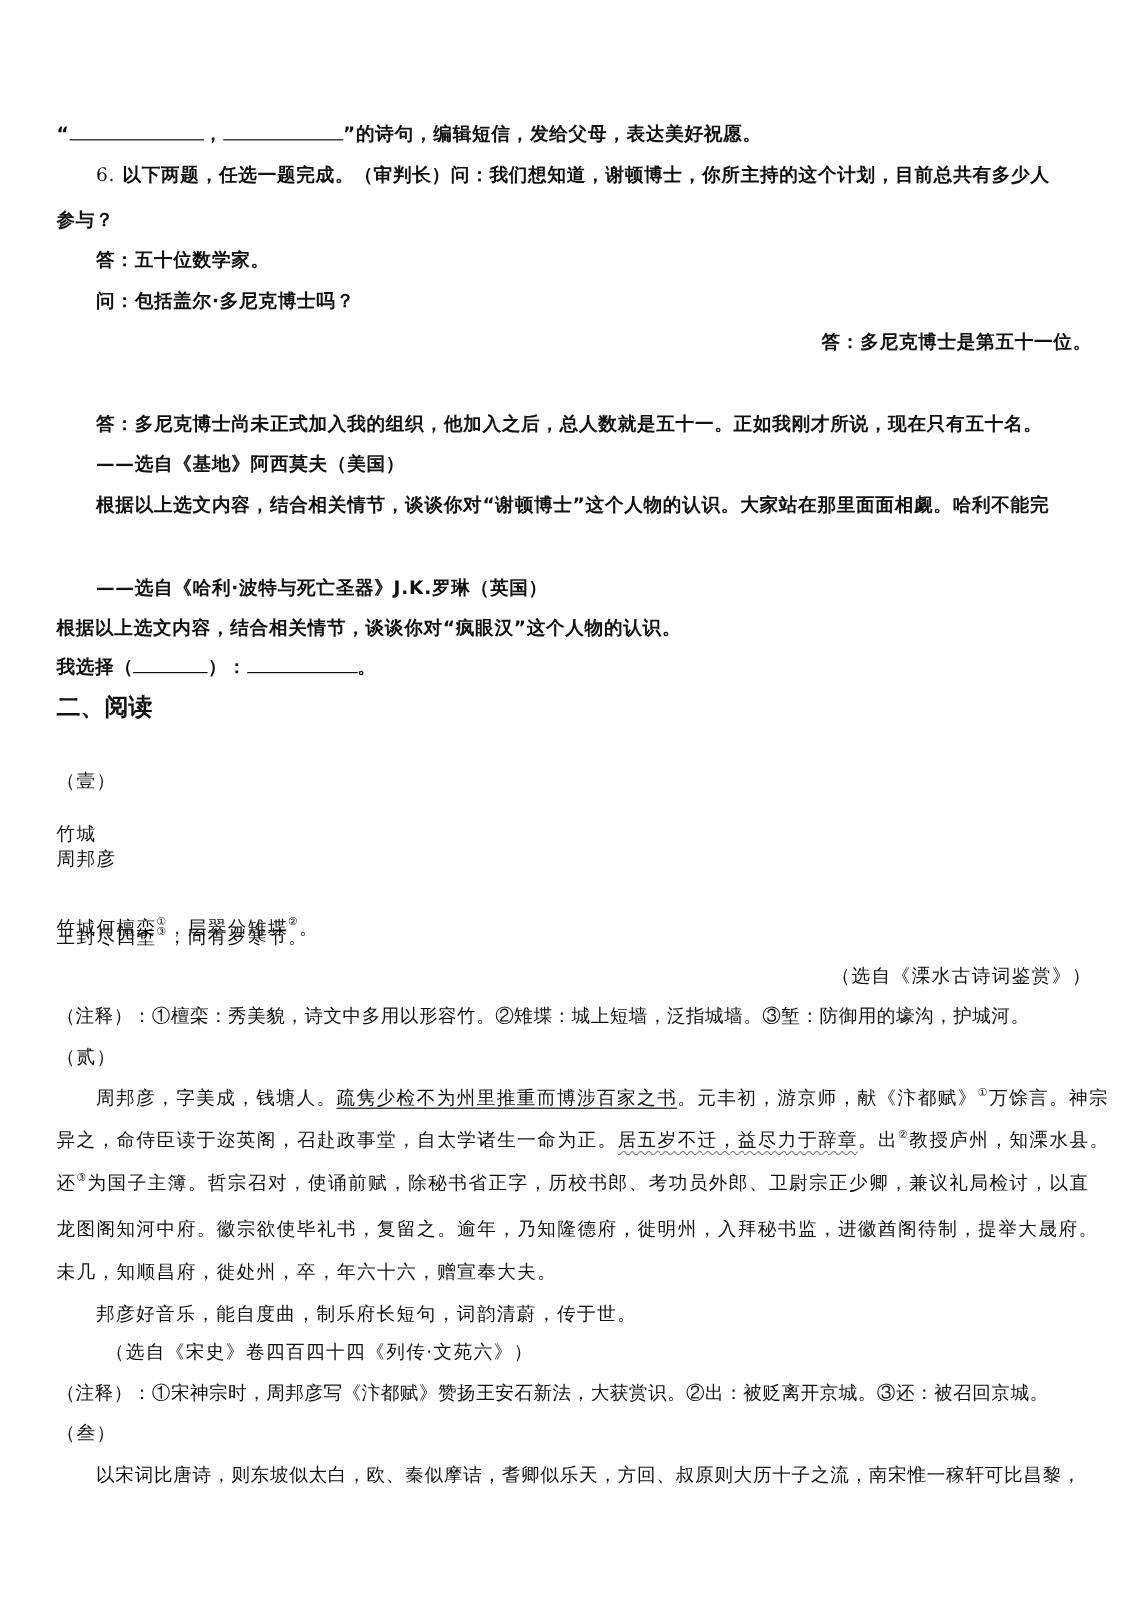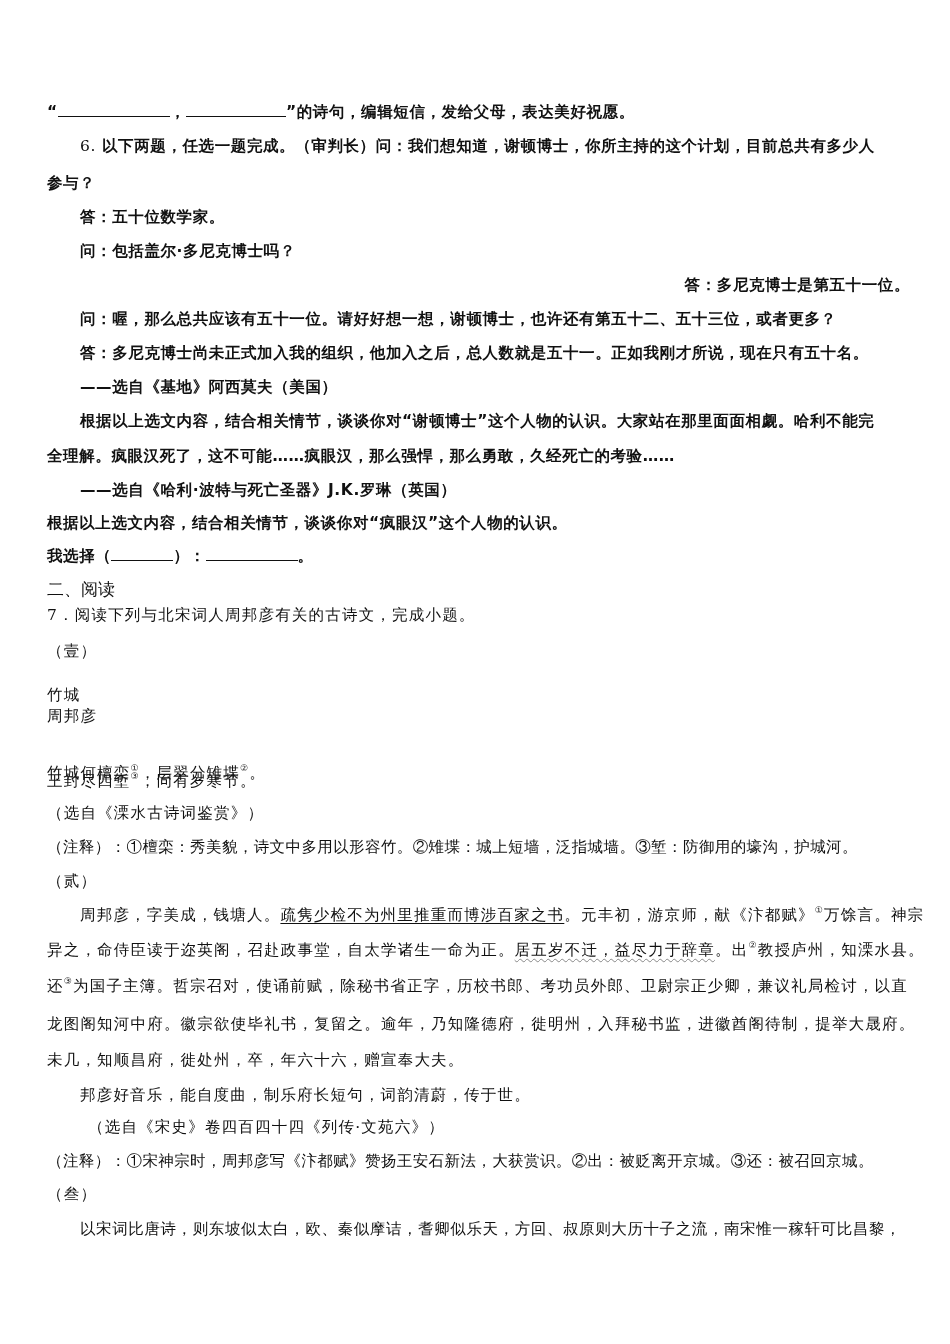--- a/index.html
+++ b/index.html
@@ -34,22 +34,22 @@
       font-weight: bold;
       letter-spacing: 0.6px;
     }
     .plain {
       font-family: "DejaVu Serif", serif;
       font-weight: normal;
       letter-spacing: 1.2px;
     }
     .heading {
       font-family: "DejaVu Sans", sans-serif;
-      font-weight: normal;
-      font-size: 17px;
+      font-weight: bold;
+      font-size: 20px;
     }
     .indent { left: 80px; }
     .indent2 { left: 88px; }
     .blank {
       display: inline-block;
       border-bottom: 1px solid #111;
       height: 14px;
       vertical-align: baseline;
     }
     .u-solid { text-decoration: underline; text-decoration-thickness: 1px; text-underline-offset: 3px; }
@@ -67,46 +67,43 @@
 
   <div class="line bold indent" style="top:135px;">
     <span style="font-weight:normal;font-family:'DejaVu Serif',serif;">6.</span>
     <span>以下两题，任选一题完成。（审判长）问：我们想知道，谢顿博士，你所主持的这个计划，目前总共有多少人</span>
   </div>
   <div class="line bold" style="top:172px;">参与？</div>
 
   <div class="line bold indent" style="top:206px;">答：五十位数学家。</div>
   <div class="line bold indent" style="top:240px;">问：包括盖尔·多尼克博士吗？</div>
   <div class="line bold indent" style="top:274px;text-align:right;">答：多尼克博士是第五十一位。</div>
-  <div class="line bold indent" style="top:308px;">问：喔，那么总共应该有五十一位。请好好想一想，谢顿博士，也许还有第五十二、五十三位，或者更多？</div>
   <div class="line bold indent" style="top:342px;">答：多尼克博士尚未正式加入我的组织，他加入之后，总人数就是五十一。正如我刚才所说，现在只有五十名。</div>
   <div class="line bold indent" style="top:376px;">——选自《基地》阿西莫夫（美国）</div>
 
   <div class="line bold indent" style="top:410px;">根据以上选文内容，结合相关情节，谈谈你对“谢顿博士”这个人物的认识。大家站在那里面面相觑。哈利不能完</div>
-  <div class="line bold" style="top:445px;">全理解。疯眼汉死了，这不可能……疯眼汉，那么强悍，那么勇敢，久经死亡的考验……</div>
   <div class="line bold indent" style="top:479px;">——选自《哈利·波特与死亡圣器》J.K.罗琳（英国）</div>
   <div class="line bold" style="top:512px;">根据以上选文内容，结合相关情节，谈谈你对“疯眼汉”这个人物的认识。</div>
 
   <div class="line bold" style="top:545px;">
     <span>我选择（</span><span class="blank" style="width:62px;"></span><span>）：</span><span class="blank" style="width:92px;"></span><span>。</span>
   </div>
 
   <div class="line heading" style="top:578px;">二、阅读</div>
-  <div class="line plain" style="top:604px;">7．阅读下列与北宋词人周邦彦有关的古诗文，完成小题。</div>
 
   <div class="line plain" style="top:640px;">（壹）</div>
   <div class="line plain" style="top:672px;margin-top:12px;">竹城</div>
   <div class="line plain" style="top:705px;">周邦彦</div>
   <div class="line plain" style="top:738px;margin-top:24px;">
     <span>竹城何檀栾</span><sup>①</sup><span>，层翠分雉堞</span><sup>②</sup><span>。</span>
   </div>
   <div class="line plain" style="top:770px;">
     <span>王封尽四堑</span><sup>③</sup><span>，同有岁寒节。</span>
   </div>
-  <div class="line plain" style="top:802px;">（选自《溧水古诗词鉴赏》）</div>
+  <div class="line plain" style="top:802px;text-align:right;">（选自《溧水古诗词鉴赏》）</div>
   <div class="line plain" style="top:836px;letter-spacing:0.4px;">（注释）：①檀栾：秀美貌，诗文中多用以形容竹。②雉堞：城上短墙，泛指城墙。③堑：防御用的壕沟，护城河。</div>
 
   <div class="line plain" style="top:870px;">（贰）</div>
 
   <div class="line plain indent" style="top:904px;">
     <span>周邦彦，字美成，钱塘人。</span><span class="u-solid">疏隽少检不为州里推重而博涉百家之书</span><span>。元丰初，游京师，献《汴都赋》</span><sup>①</sup><span>万馀言。神宗</span>
   </div>
   <div class="line plain" style="top:939px;">
     <span>异之，命侍臣读于迩英阁，召赴政事堂，自太学诸生一命为正。</span><span class="u-wavy">居五岁不迁，益尽力于辞章</span><span>。出</span><sup>②</sup><span>教授庐州，知溧水县。</span>
   </div>

